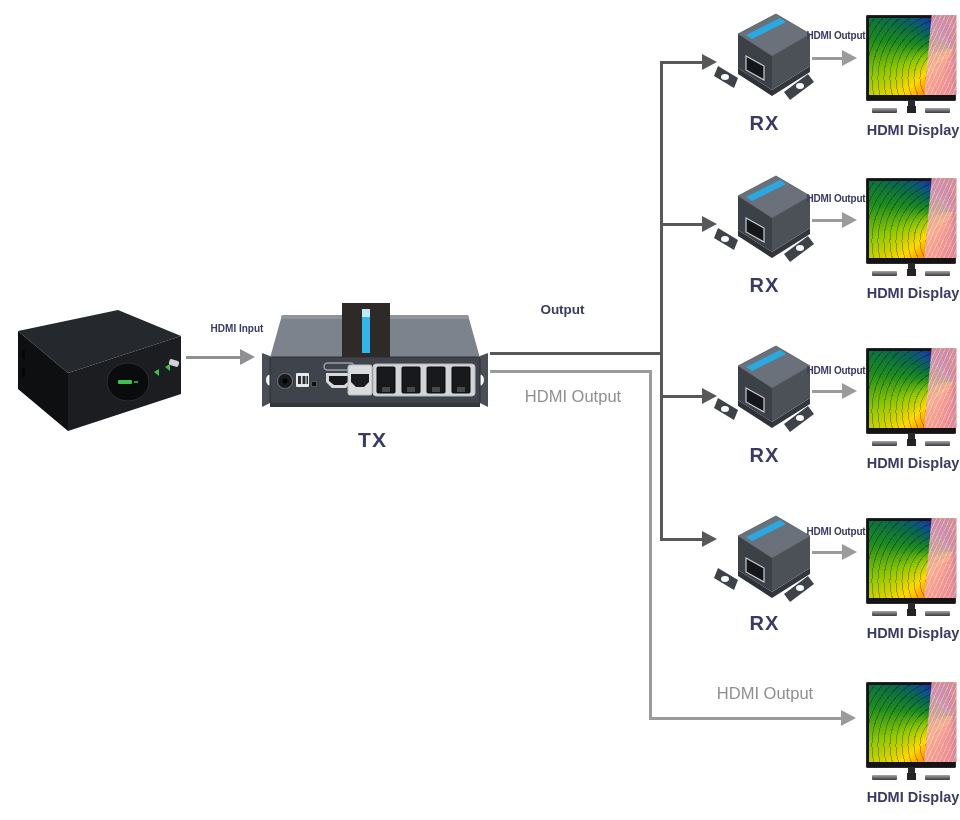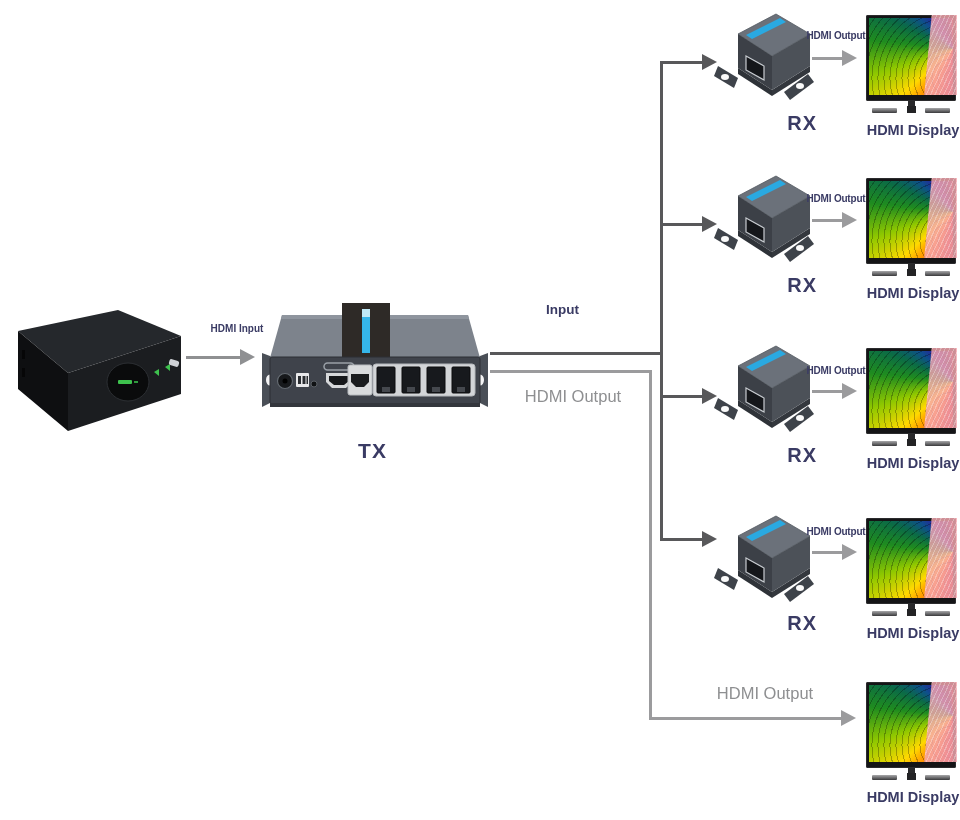--- a/index.html
+++ b/index.html
@@ -13,21 +13,21 @@
   .head-r{position:absolute;width:0;height:0;border-top:8px solid transparent;border-bottom:8px solid transparent;border-left:15px solid var(--line-dark);}
   .head-r.gray{border-left-color:var(--line-gray);}
   .head-r.midgray{border-left-color:#8f9092;}
   
   .lbl{position:absolute;text-align:center;}
   .navy{color:var(--label-navy);font-weight:600;}
   .gray-lbl{color:var(--label-gray);font-weight:400;}
   .lbl-input{font-size:10px;}
   .lbl-cable{font-size:13.5px;}
   .lbl-tx{font-size:21px;letter-spacing:1px;}
-  .lbl-rx{font-size:20px;letter-spacing:1px;text-align:right;}
+  .lbl-rx{font-size:20px;letter-spacing:1px;}
   .lbl-disp{font-size:14.5px;}
   .lbl-small{font-size:10px;letter-spacing:-0.2px;}
   .lbl-grayout{font-size:16.5px;}
   
   .monitor{position:absolute;width:90px;}
   .bezel{position:relative;height:86px;background:#141416;border-radius:2px;box-shadow:inset 0 0 0 1px #2b2b2d;}
   .screen{position:absolute;left:3px;top:3px;right:3px;bottom:6px;
     background:
       repeating-radial-gradient(circle at 97% 78%, rgba(0,0,0,0.28) 0 1px, transparent 1px 6px),
       conic-gradient(from 0deg at 100% 40%,
@@ -121,23 +121,23 @@
     <use href="#sym-stb"></use>
   </svg>
 
 <div class="lbl navy lbl-input" style="left:182px;top:323px;width:110px;">HDMI Input</div>
 <div class="hline" style="left:186px;top:356px;width:54px;background:#8f9092;"></div>
 <div class="head-r midgray" style="left:240px;top:349px;"></div>
 
 <svg class="dev" style="left:258px;top:303px" width="234" height="125">
     <use href="#sym-tx"></use>
   </svg>
-<div class="lbl navy lbl-tx" style="left:330px;top:428px;width:85px;margin-top:11px;">TX</div>
-
-<div class="lbl navy lbl-cable" style="left:520px;top:302px;width:85px;">Input</div>
+<div class="lbl navy lbl-tx" style="left:330px;top:428px;width:85px;">TX</div>
+
+<div class="lbl navy lbl-cable" style="left:520px;top:302px;width:85px;">Output</div>
 <div class="hline" style="left:490px;top:352px;width:172px;"></div>
 <div class="hline gray" style="left:490px;top:370px;width:162px;"></div>
 <div class="lbl gray-lbl lbl-grayout" style="left:518px;top:387px;width:110px;">HDMI Output</div>
 <div class="vline gray" style="left:649px;top:370px;height:350px;"></div>
 <div class="vline" style="left:660px;top:61px;height:480px;"></div>
 
 <div class="hline" style="left:660px;top:61px;width:42px;"></div>
 <div class="head-r" style="left:702px;top:54px;"></div>
 <svg class="dev" style="left:712px;top:8px" width="105" height="100">
     <use href="#sym-rx"></use>

